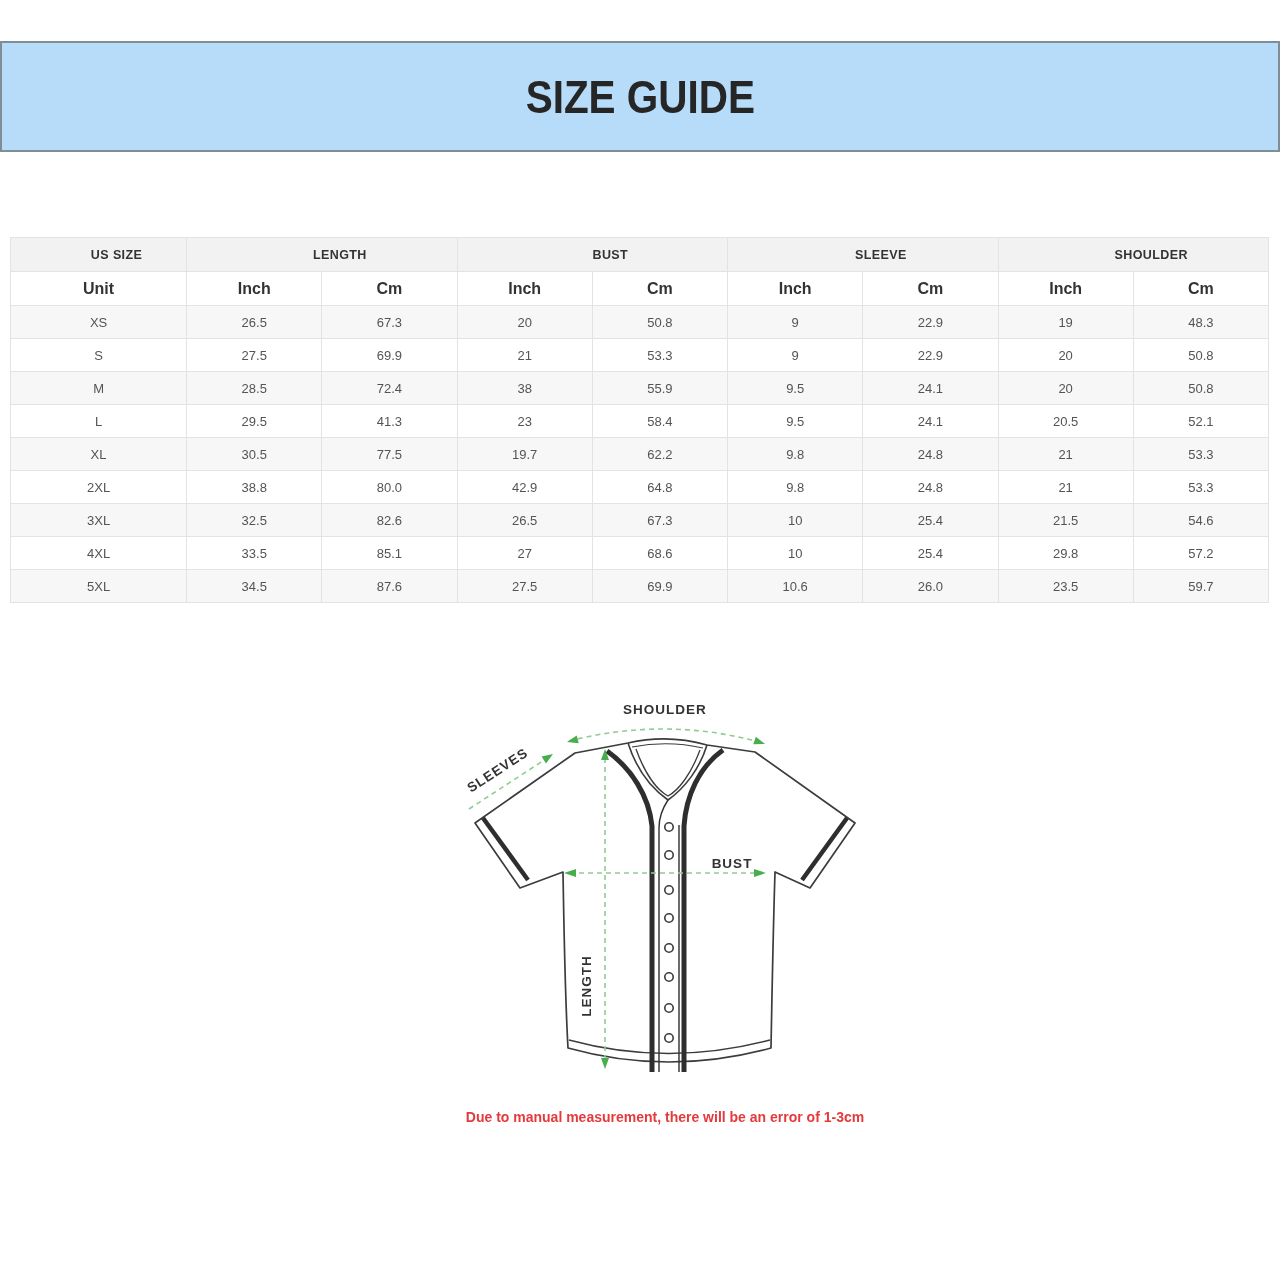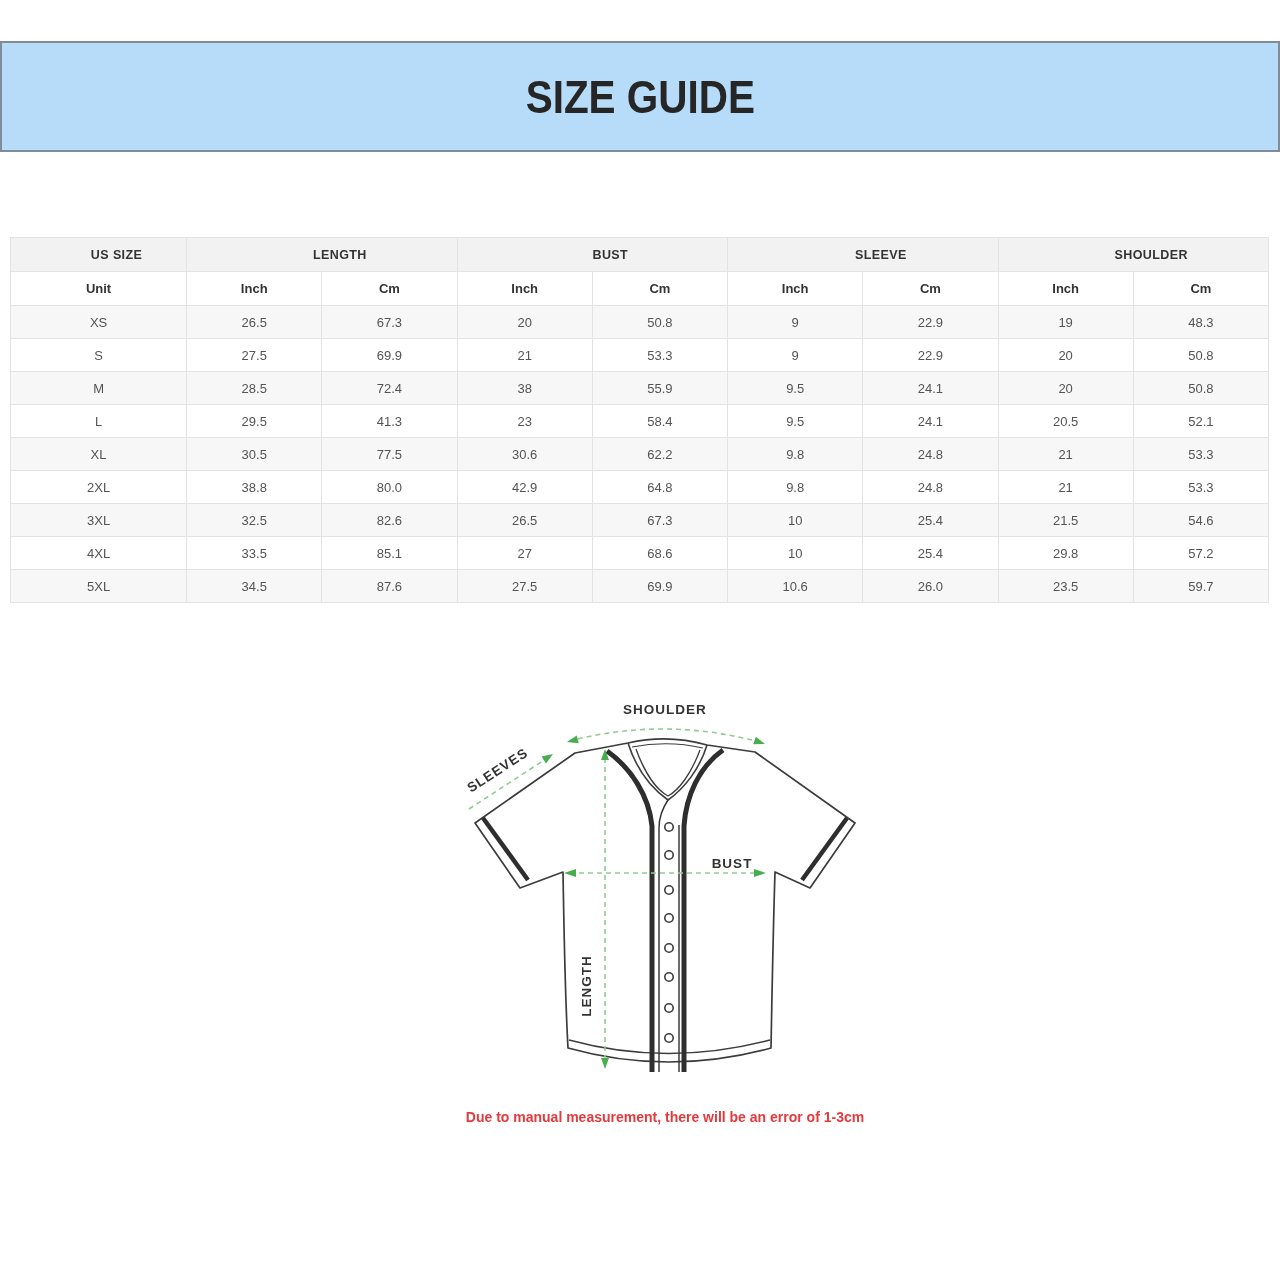--- a/index.html
+++ b/index.html
@@ -23,21 +23,21 @@
 
   
   .table-wrap { position:absolute; top:237px; left:10px; width:1259px; }
   table { border-collapse:collapse; width:100%; table-layout:fixed; }
   th, td { border:1px solid #e3e3e3; text-align:center; vertical-align:middle; }
   thead tr.group-row th {
     background:#f2f2f2; font-size:12.5px; font-weight:bold; color:#333;
     height:34px; letter-spacing:.4px;padding-left:36px;
   }
   thead tr.unit-row th {
-    background:#ffffff; font-size:13px; font-weight:bold; color:#333;
+    background:#ffffff; font-size:16px; font-weight:bold; color:#333;
     height:34px;
   }
   tbody td { font-size:13px; color:#545454; height:33px; font-weight:normal; }
   tbody tr:nth-child(odd) { background:#f7f7f7; }
   tbody tr:nth-child(even){ background:#ffffff; }
   col.c-size { width:14%; }
   col.c-val  { width:10.75%; }
 
   
   .diagram { position:absolute; top:690px; left:455px; width:420px; height:420px; }
@@ -135,21 +135,21 @@
             <td>58.4</td>
             <td>9.5</td>
             <td>24.1</td>
             <td>20.5</td>
             <td>52.1</td>
           </tr>
           <tr>
             <td>XL</td>
             <td>30.5</td>
             <td>77.5</td>
-            <td>30.6</td>
+            <td>19.7</td>
             <td>62.2</td>
             <td>9.8</td>
             <td>24.8</td>
             <td>21</td>
             <td>53.3</td>
           </tr>
           <tr>
             <td>2XL</td>
             <td>38.8</td>
             <td>80.0</td>

